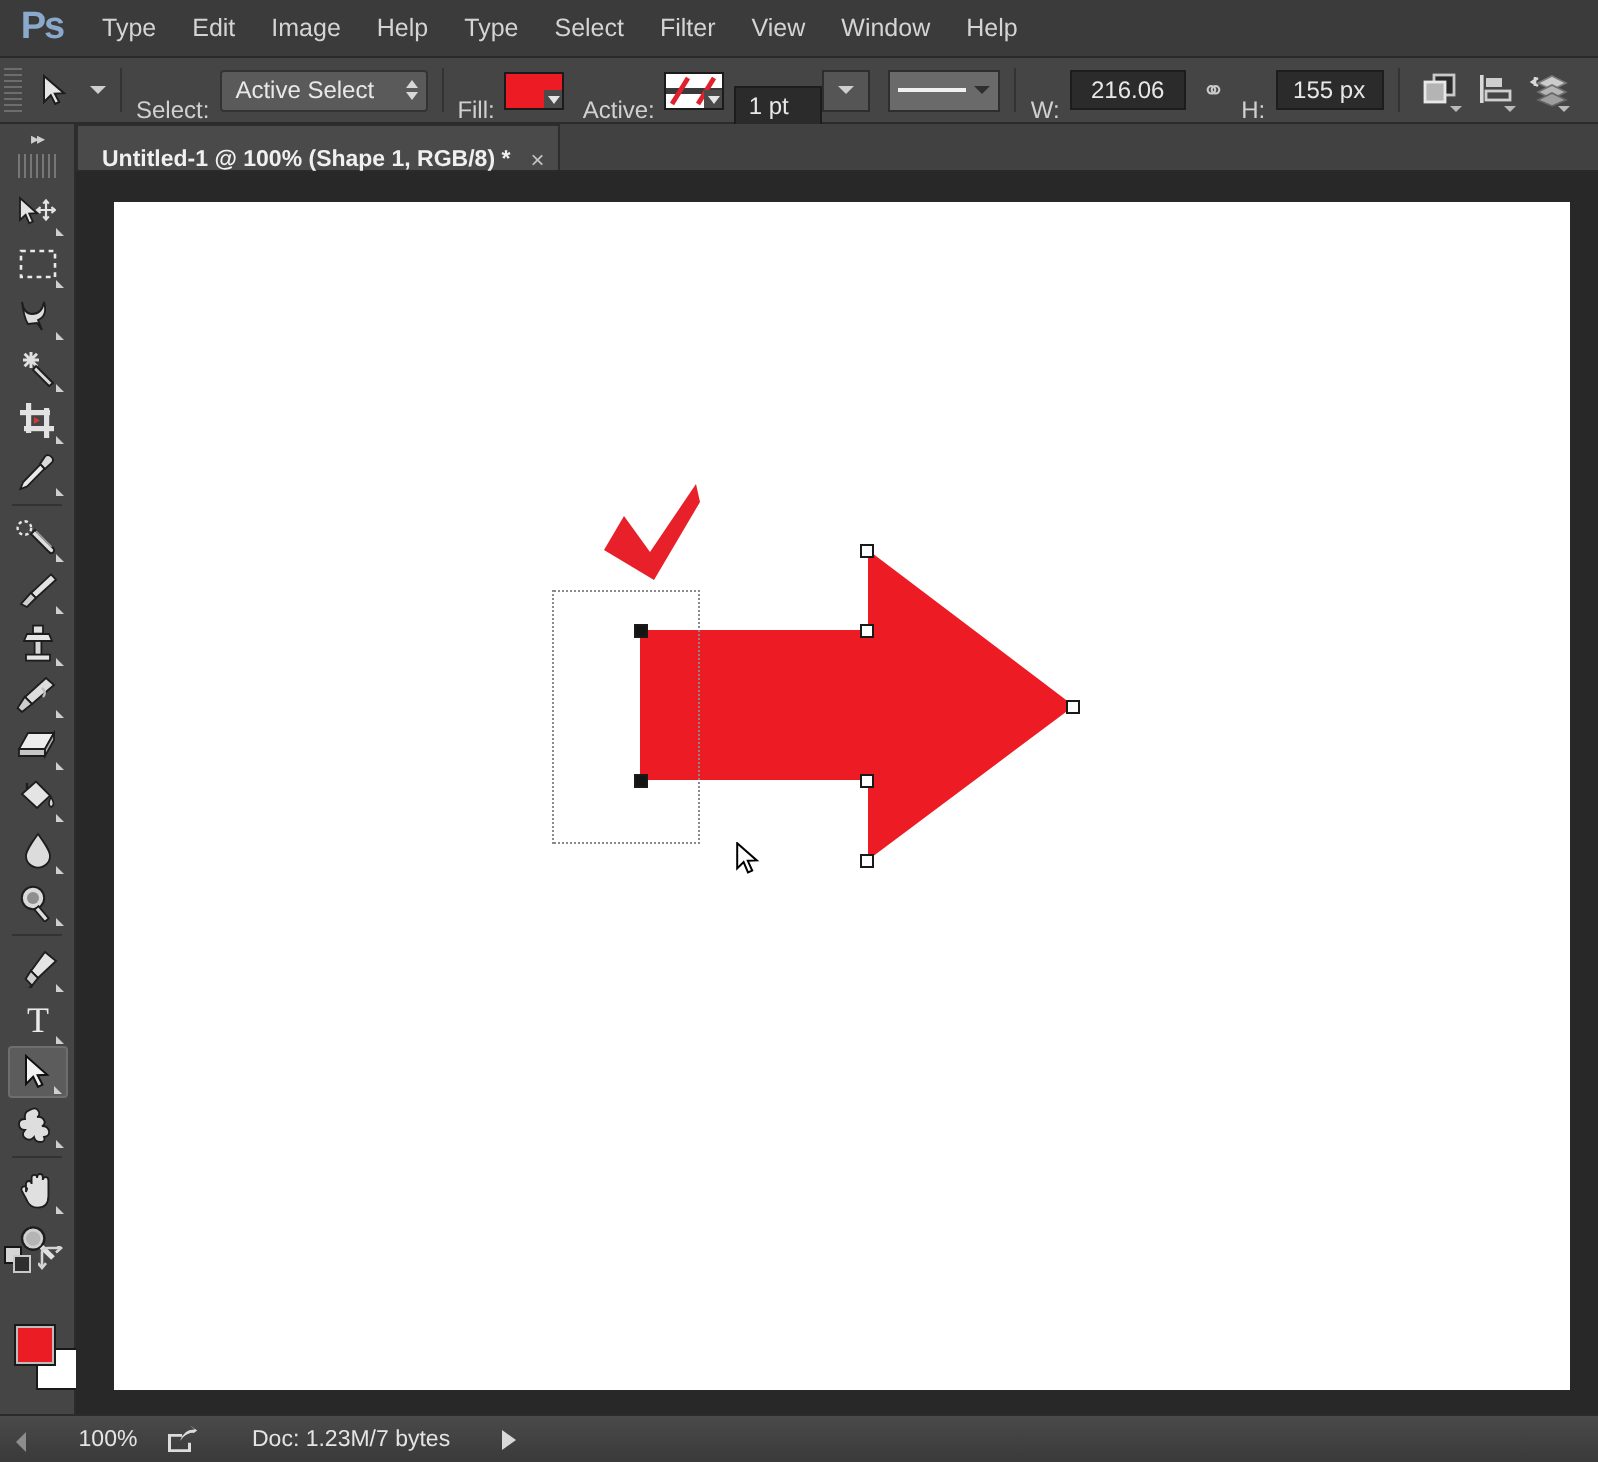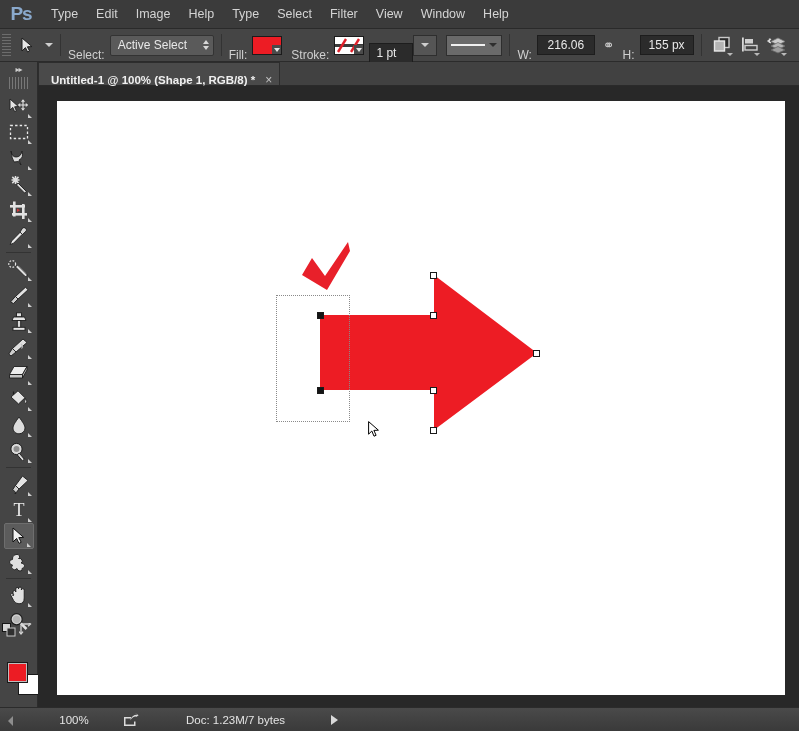--- a/index.html
+++ b/index.html
@@ -157,21 +157,21 @@
   .anchor.filled { background:#141414; }
 
   
   #cursor { position:absolute; left:311px; top:320px; }
 
   
   #statusbar {
     position:absolute; left:0; top:707px; width:799px; height:24px;
     background:linear-gradient(to bottom,#4a4a4a 0%,#414141 55%,#3a3a3a 100%);
     border-top:1px solid #2b2b2b;
-    display:flex; align-items:center;gap:20px;
+    display:flex; align-items:center;
   }
   #sb-grip { width:30px; height:24px; position:relative; }
   #sb-grip:after{ content:""; position:absolute; left:8px; top:8px;
      width:0;height:0;border-top:5px solid transparent;border-bottom:5px solid transparent;border-right:5px solid #8d8d8d;}
   #zoom-val { color:#e4e4e4; font-size:11.5px; width:48px; text-align:center; cursor:text;}
   #share-btn { width:26px; height:24px; display:flex;align-items:center;justify-content:center; cursor:pointer;}
   #doc-info { color:#e4e4e4; font-size:11.5px; margin-left:22px; white-space:nowrap; }
   #sb-arrow { margin-left:26px; width:0;height:0;
      border-top:5px solid transparent;border-bottom:5px solid transparent;border-left:7px solid #d9d9d9; cursor:pointer;}
 </style>
@@ -216,21 +216,21 @@
     </div>
 
     <div class="opt-sep"></div>
 
     <div class="opt-label">Fill:</div>
     <div class="swatch-box" style="background:#ed1c24;">
       <span class="corner"></span>
     </div>
 
     <div style="width:9px"></div>
-    <div class="opt-label">Stroke:</div>
+    <div class="opt-label">Active:</div>
     <div class="swatch-box">
       <svg width="28" height="17" viewBox="0 0 28 17">
         <rect x="0" y="7" width="28" height="3" fill="#3a3a3a"></rect>
         <path d="M3 15 L11 2" stroke="#e0202a" stroke-width="2.4" fill="none"></path>
         <path d="M16 15 L24 2" stroke="#e0202a" stroke-width="2.4" fill="none"></path>
       </svg>
       <span class="corner"></span>
     </div>
 
     <div style="width:5px"></div>

